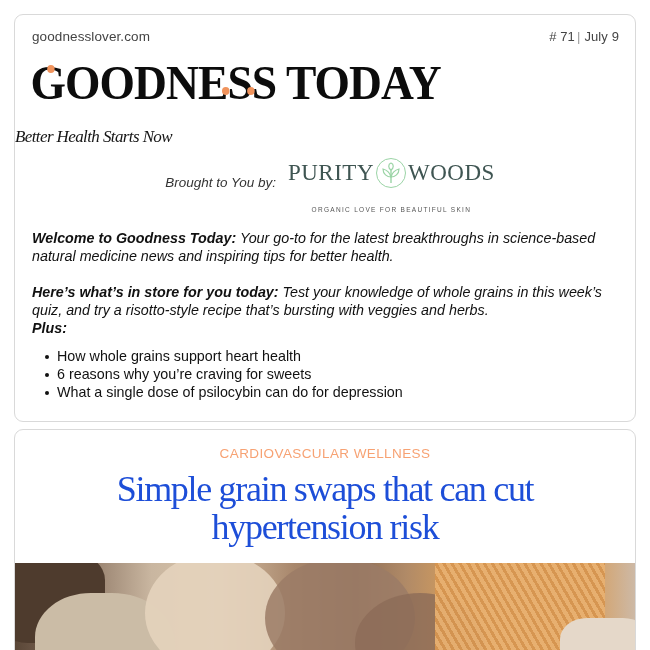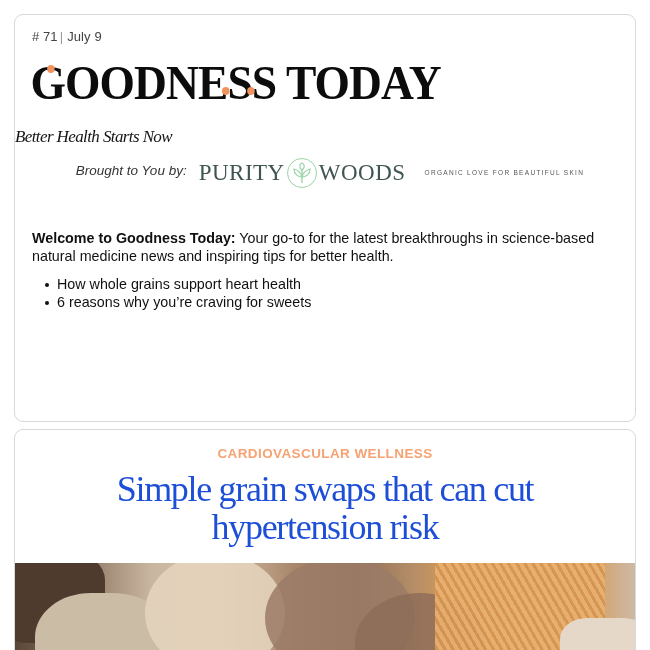--- a/index.html
+++ b/index.html
@@ -48,69 +48,70 @@
 
   .sponsor {
     position: absolute; top: 143px; left: 0; right: 0;
     display: flex; align-items: center; justify-content: center;
     padding-left: 10px;
   }
   .sponsor-label {
     font-style: italic; font-size: 13.5px; color: #333; margin-right: 12px; margin-top: -6px;
   }
   .brand {
-    display: flex; align-items: center; gap: 19px;
+    display: flex; flex-direction: column; align-items: center; gap: 19px;
   }
   .brand-row {
     display: flex; align-items: center;
     font-family: "Liberation Serif", serif; font-size: 23px; color: #3f5552;
     letter-spacing: 0.5px; line-height: 30px;
   }
   .brand-leaf {
     width: 30px; height: 30px; border: 1.5px solid #9bd4a6; border-radius: 50%;
     margin: 0 2px; display: flex; align-items: center; justify-content: center;
   }
   .brand-sub {
     font-size: 6.5px; color: #555; letter-spacing: 1.3px; margin-top: -1px;
   }
 
   .intro-body {
     position: absolute; top: 214px; left: 17px; right: 18px;
     font-size: 14.3px; line-height: 18px; color: #111;
   }
-  .intro-body p { margin-bottom: 18px; }
+  .intro-body p { margin-bottom: 18px; font-style: italic; }
   .intro-body b { font-weight: bold; }
   .bullets { list-style: none; margin-top: -8px; }
   .bullets li { position: relative; padding-left: 25px; line-height: 18px; }
   .bullets li::before {
     content: ""; position: absolute; left: 13px; top: 8px;
     width: 4px; height: 4px; border-radius: 50%; background: #111;
   }
 
   .kicker {
     position: absolute; top: 16px; left: 0; right: 0; text-align: center;
-    font-size: 13.5px; font-weight: bold; color: #f7a273; letter-spacing: 0.4px;
+    font-size: 13.5px; font-weight: normal; color: #f7a273; letter-spacing: 0.4px;
   }
   .headline {
     position: absolute; top: 40px; left: 40px; right: 40px; text-align: center;
     font-family: "Liberation Serif", serif; font-size: 36px; line-height: 38px;
     color: #1d4ed8; letter-spacing: -1.3px;
   }
   .hero {
     position: absolute; top: 133px; left: 0; right: 0; height: 110px;
     overflow: hidden;
     background: linear-gradient(90deg, #5a4637 0%, #8a7361 10%, #c9b6a0 22%, #d8c3a8 32%, #a8876c 45%, #8e6e57 55%, #b08a67 63%, #d89f5c 72%, #e0ab68 82%, #d69c5a 92%, #cdb9a6 100%);
   }
   .hero .blob { position: absolute; border-radius: 50%; }
 </style>
 </head>
 <body>
 
 <div class="card card-intro">
   <div class="topline">
+    <span>goodnesslover.com</span>
     <span class="issue">
       <span># 71</span><span class="sep">|</span><span>July 9</span>
     </span>
   </div>
 
   <div class="masthead">
     <div class="masthead-title">
       <span>GOODNESS TODAY</span>
       <span class="dot" style="left:18px; top:6px;"></span>
       <span class="dot" style="left:206px; top:28px;"></span>
@@ -133,23 +134,25 @@
           </svg>
         </span>
         <span>WOODS</span>
       </div>
       <div class="brand-sub">ORGANIC LOVE FOR BEAUTIFUL SKIN</div>
     </div>
   </div>
 
   <div class="intro-body">
     <p><b>Welcome to Goodness Today:</b><span> Your go-to for the latest breakthroughs in science-based natural medicine news and inspiring tips for better health.</span></p>
+    <p><b>Here’s what’s in store for you today:</b><span> Test your knowledge of whole grains in this week’s quiz, and try a risotto-style recipe that’s bursting with veggies and herbs.</span><br><b>Plus:</b></p>
     <ul class="bullets">
       <li>How whole grains support heart health</li>
       <li>6 reasons why you’re craving for sweets</li>
+      <li>What a single dose of psilocybin can do for depression</li>
     </ul>
   </div>
 </div>
 
 <div class="card card-article">
   <div class="kicker">CARDIOVASCULAR WELLNESS</div>
   <div class="headline">Simple grain swaps that can cut hypertension risk</div>
   <div class="hero" title="Whole grains: bread, oats, bran flakes, whole wheat pasta">
 
     <div class="blob" style="left:-20px; top:-10px; width:110px; height:90px; background:#4e3b2d; border-radius:30%;"></div>

